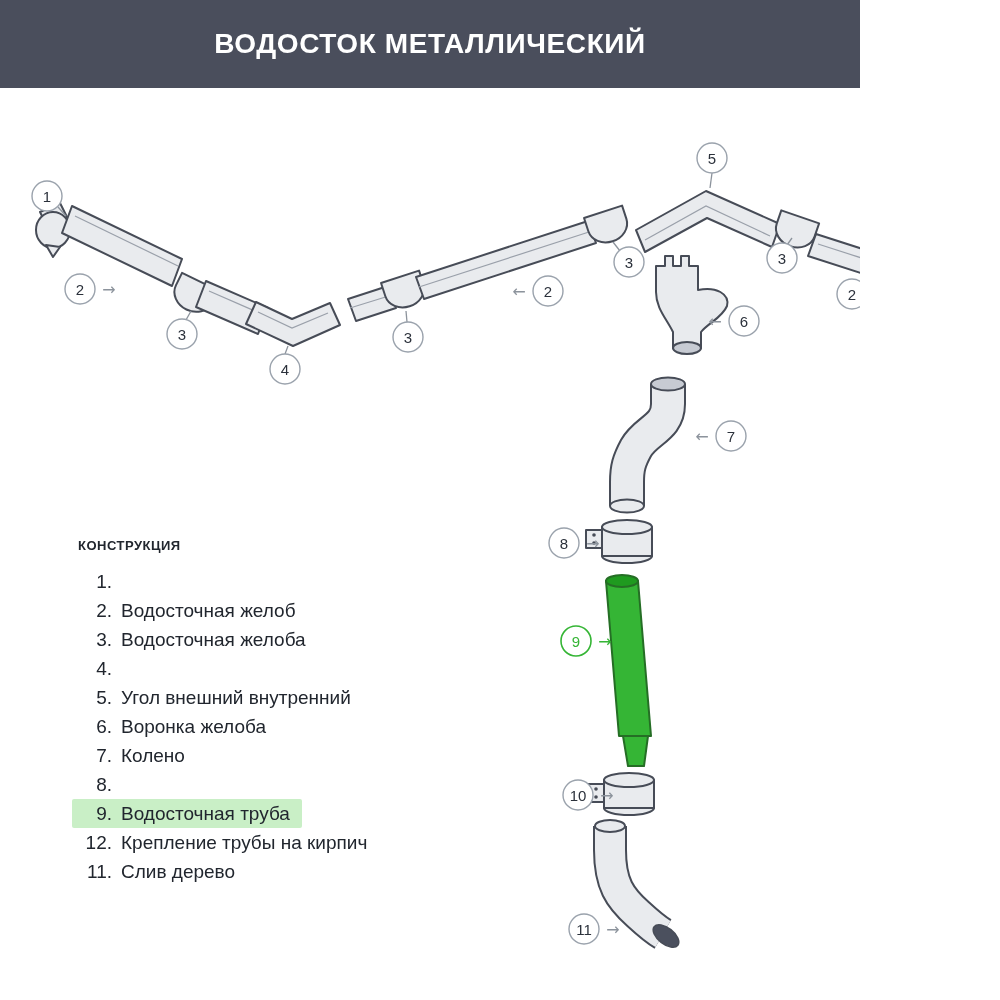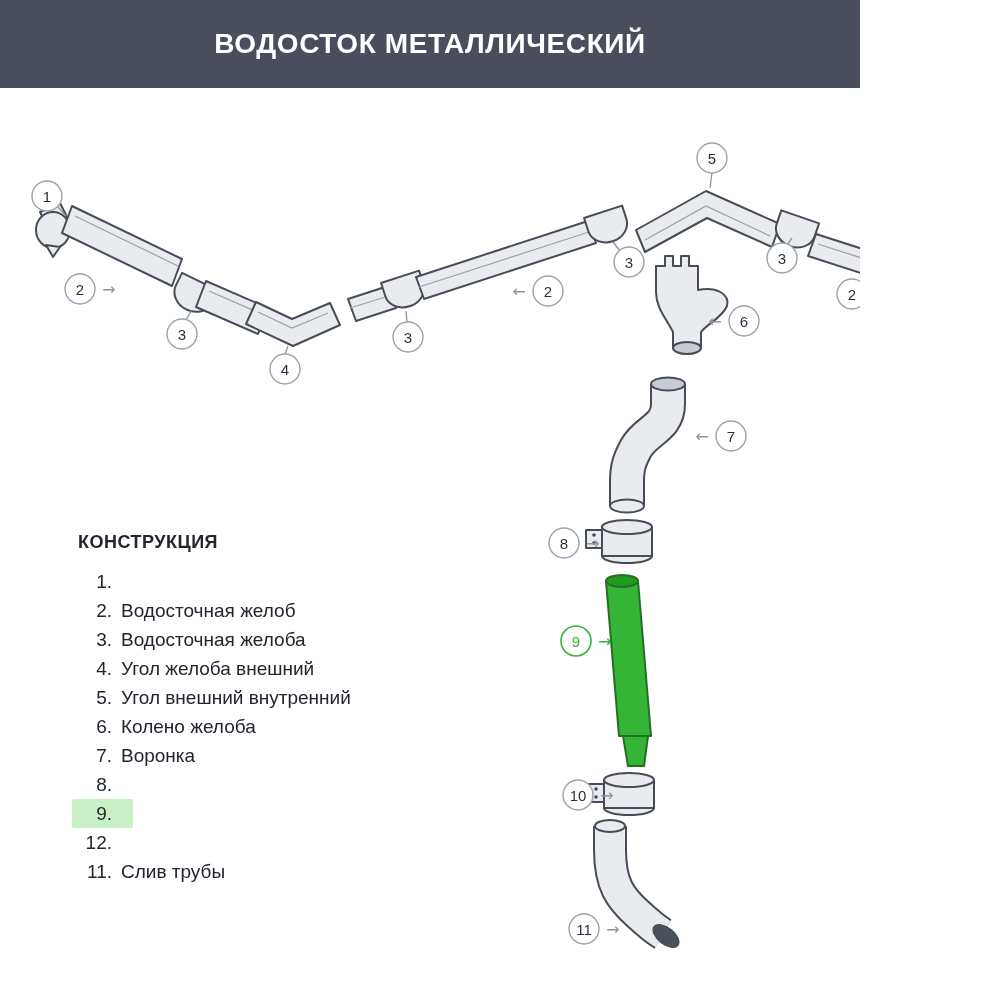--- a/index.html
+++ b/index.html
@@ -11,21 +11,21 @@
   }
   *{box-sizing:border-box}
   html,body{margin:0;padding:0;background:#fff}
   .page{position:relative;width:860px;height:1000px;background:#fff;overflow:hidden;
         font-family:"Liberation Sans",sans-serif;color:#21262e}
   .header{position:absolute;top:0;left:0;right:0;height:88px;background:var(--header-bg);
           display:flex;align-items:center;justify-content:center}
   .header h1{margin:0;color:#ffffff;font-size:28px;font-weight:700;letter-spacing:.6px}
 
   .legend{position:absolute;left:72px;top:526px}
-  .legend-title{font-size:18px;font-weight:700;letter-spacing:.5px;margin:6px 0 14px 6px}
+  .legend-title{font-size:13px;font-weight:700;letter-spacing:.5px;margin:12px 0 14px 6px}
   .legend-item{display:flex;align-items:baseline;font-size:19px;line-height:29px;
                width:fit-content;padding:0 12px 0 6px;border-radius:2px;white-space:nowrap}
   .legend-item .num{display:inline-block;width:34px;text-align:right;margin-right:9px}
   .legend-item.highlighted{background:var(--legend-hl)}
 
   svg.diagram{position:absolute;inset:0}
   .part{fill:var(--part);stroke:var(--outline);stroke-width:2;stroke-linejoin:round}
   .part-dark{fill:#c7cbd3;stroke:var(--outline);stroke-width:2}
   .opening{fill:#4b505e;stroke:var(--outline);stroke-width:1.5}
   .seam{fill:none;stroke:#9aa0aa;stroke-width:1.2}
@@ -264,43 +264,44 @@
         <div class="legend-item">
           <span class="num">2.</span>
           <span class="lbl">Водосточная желоб</span>
         </div>
         <div class="legend-item">
           <span class="num">3.</span>
           <span class="lbl">Водосточная желоба</span>
         </div>
         <div class="legend-item">
           <span class="num">4.</span>
-          <span class="lbl">Угол желоба внешний</span>
         </div>
         <div class="legend-item">
           <span class="num">5.</span>
           <span class="lbl">Угол внешний внутренний</span>
         </div>
         <div class="legend-item">
           <span class="num">6.</span>
-          <span class="lbl">Колено желоба</span>
+          <span class="lbl">Воронка желоба</span>
         </div>
         <div class="legend-item">
           <span class="num">7.</span>
-          <span class="lbl">Воронка</span>
+          <span class="lbl">Колено</span>
         </div>
         <div class="legend-item">
           <span class="num">8.</span>
         </div>
         <div class="legend-item highlighted">
           <span class="num">9.</span>
+          <span class="lbl">Водосточная труба</span>
         </div>
         <div class="legend-item">
           <span class="num">12.</span>
+          <span class="lbl">Крепление трубы на кирпич</span>
         </div>
         <div class="legend-item">
           <span class="num">11.</span>
-          <span class="lbl">Слив трубы</span>
+          <span class="lbl">Слив дерево</span>
         </div>
       </div>
   </div>
 
 </div>
 
 </body></html>

